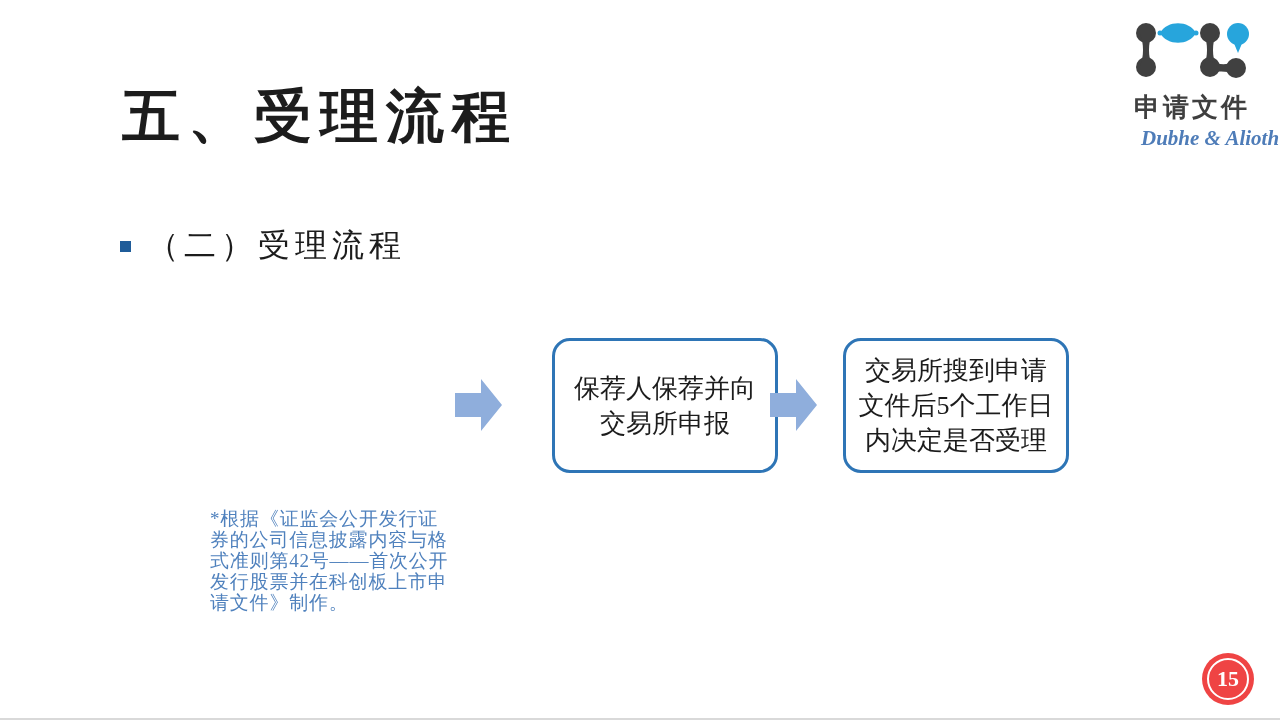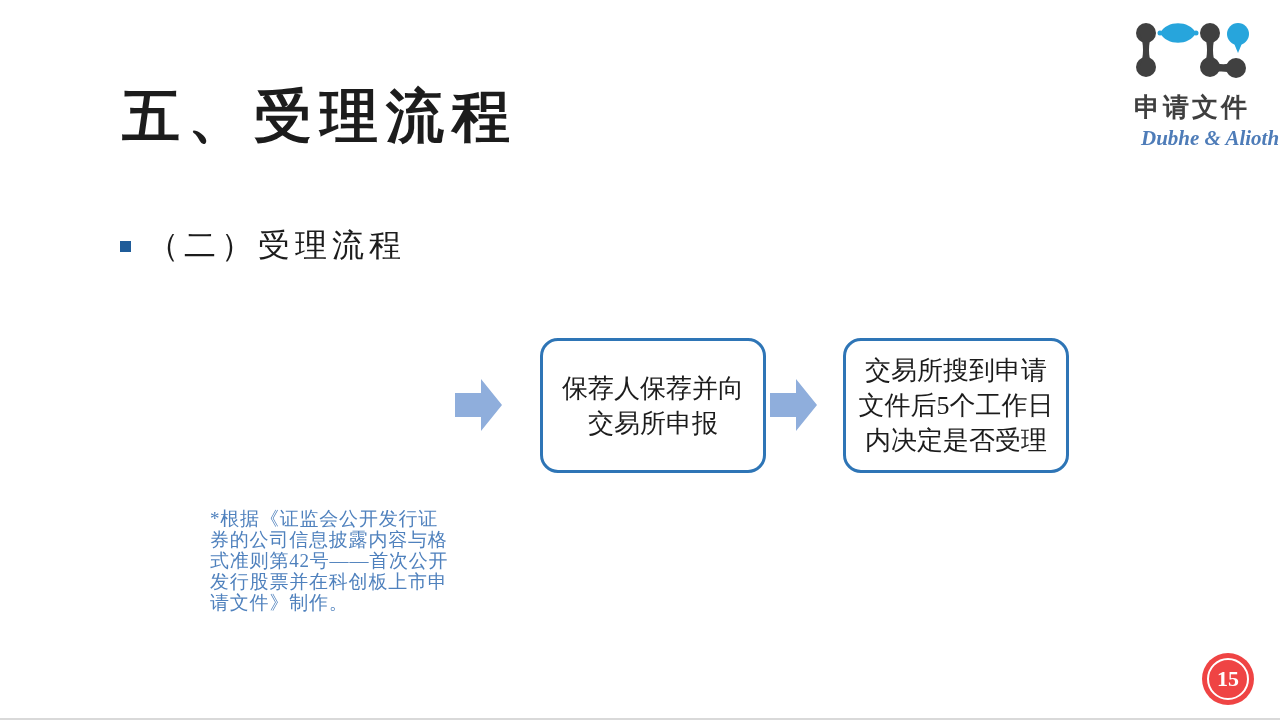--- a/index.html
+++ b/index.html
@@ -49,21 +49,21 @@
     display: flex;
     align-items: center;
     justify-content: center;
     text-align: center;
     font-size: 26px;
     line-height: 35px;
     color: #1c1c1c;
     white-space: pre-line;
   }
   .flow-box-1 { left: 213px; }
-  .flow-box-2 { left: 540px; }
+  .flow-box-2 { left: 552px; }
   .flow-box-3 { left: 843px; }
   .flow-arrow {
     position: absolute;
     top: 379px;
     width: 47px; height: 52px;
   }
   .flow-arrow-1 { left: 455px; }
   .flow-arrow-2 { left: 770px; }
   .footnote {
     position: absolute;

